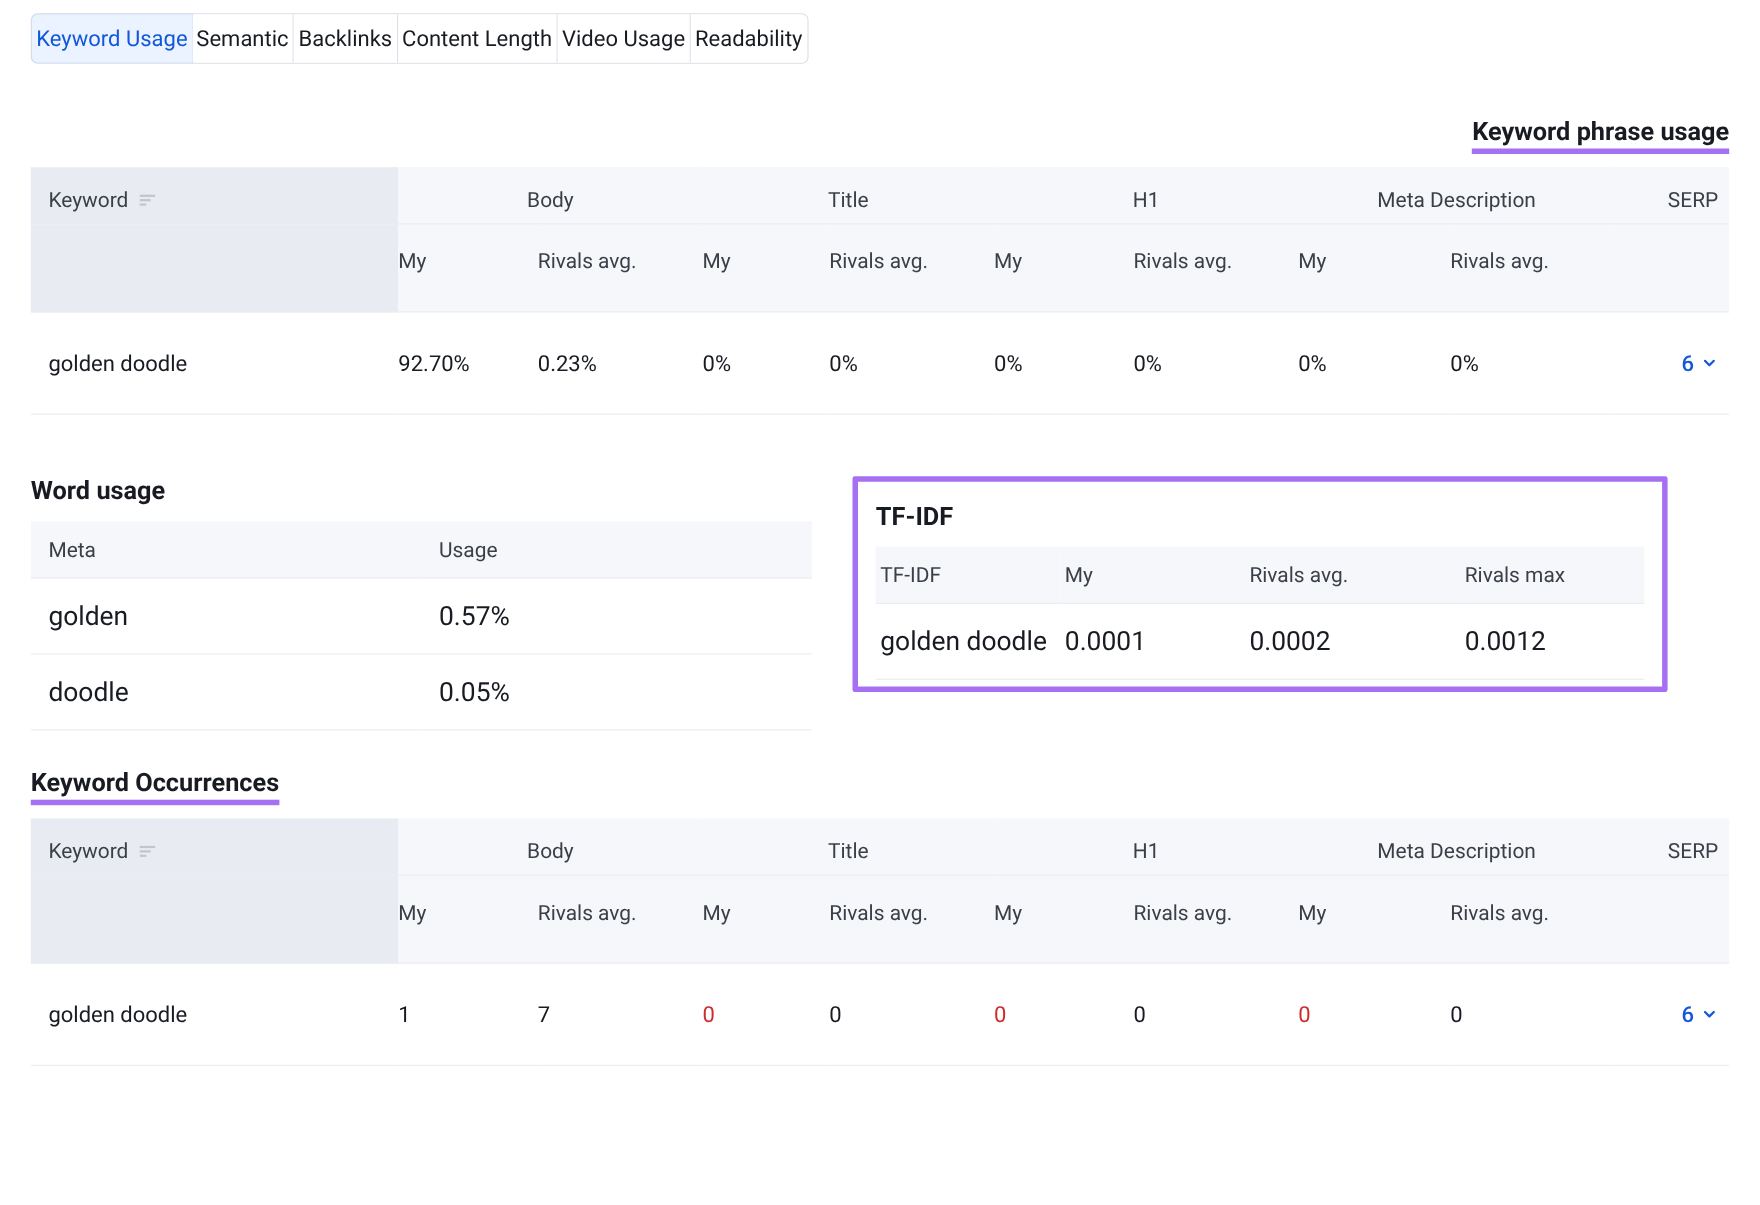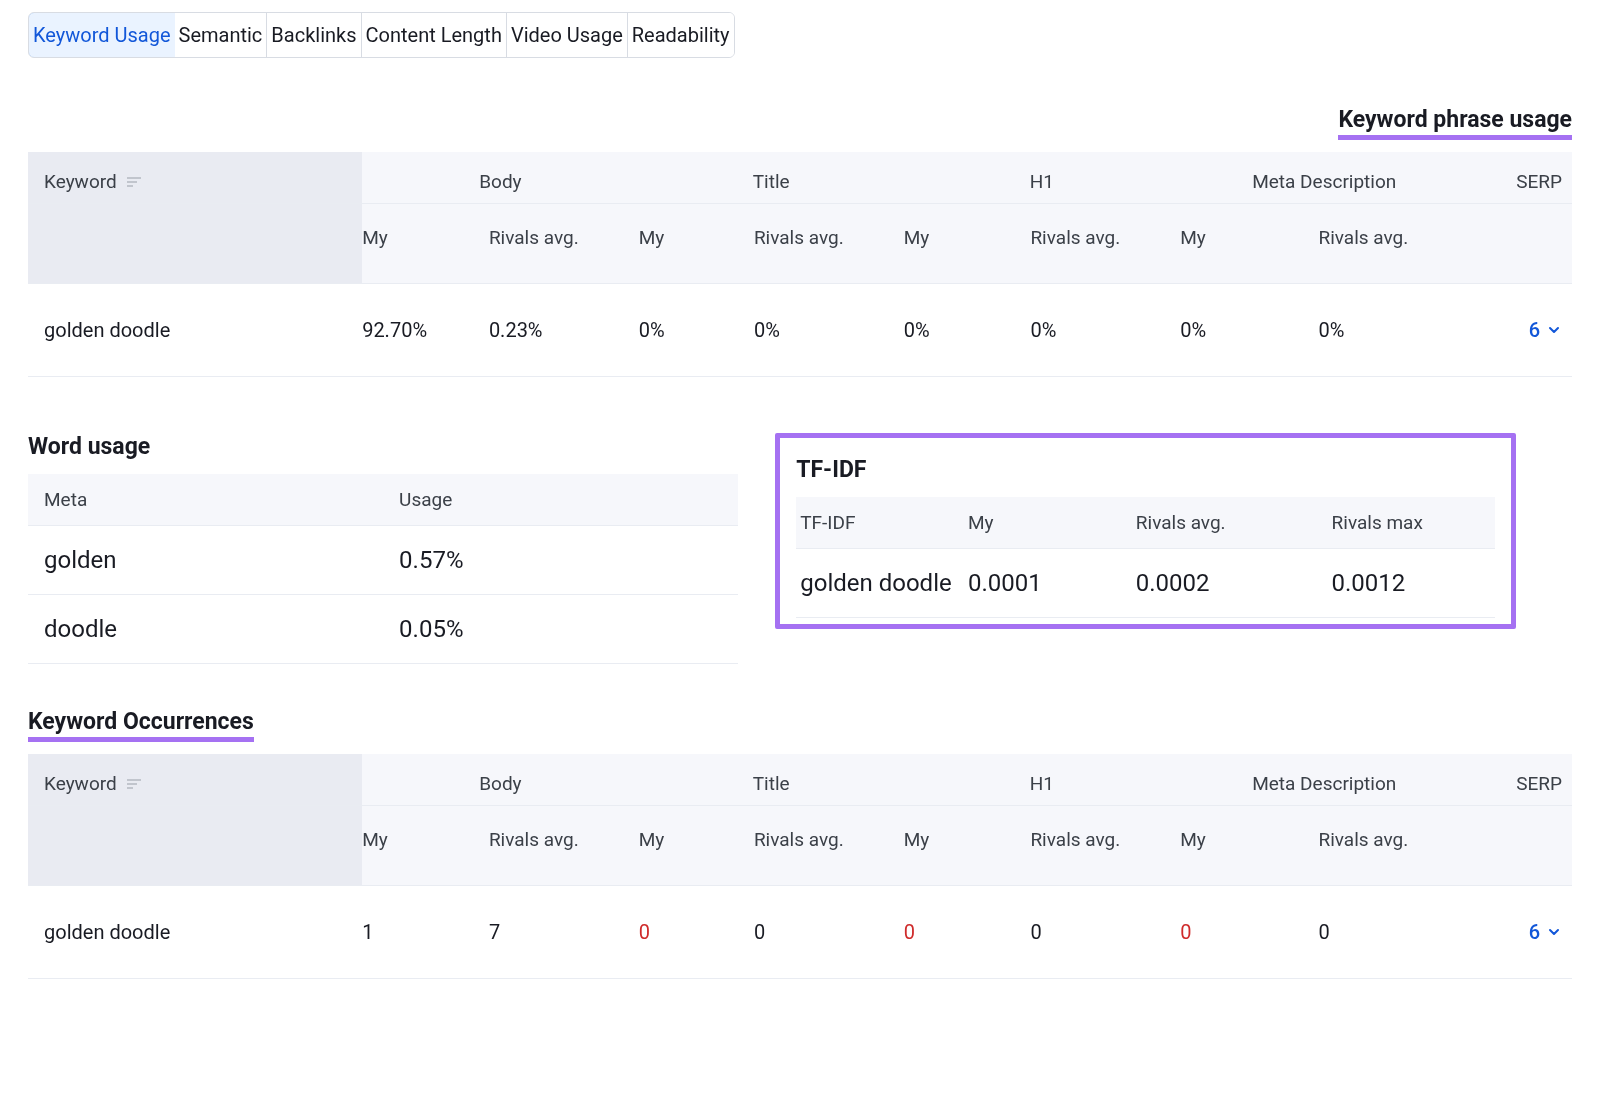--- a/index.html
+++ b/index.html
@@ -299,21 +299,21 @@
               <td style="vertical-align:top">0.0002</td>
               <td style="vertical-align:top">0.0012</td>
             </tr>
           </tbody>
         </table>
       </div>
     </div>
   </div>
 
   
-  <div class="section-heading" style="margin-top:44px;text-decoration:underline;">
+  <div class="section-heading" style="margin-top:34px;text-decoration:underline;">
     <span class="underline-purple">Keyword Occurrences</span>
   </div>
 
   <table class="big-table">
     <colgroup>
       <col style="width:290px">
         <col style="width:110px">
         <col style="width:130px">
       <col style="width:100px">
         <col style="width:130px">

